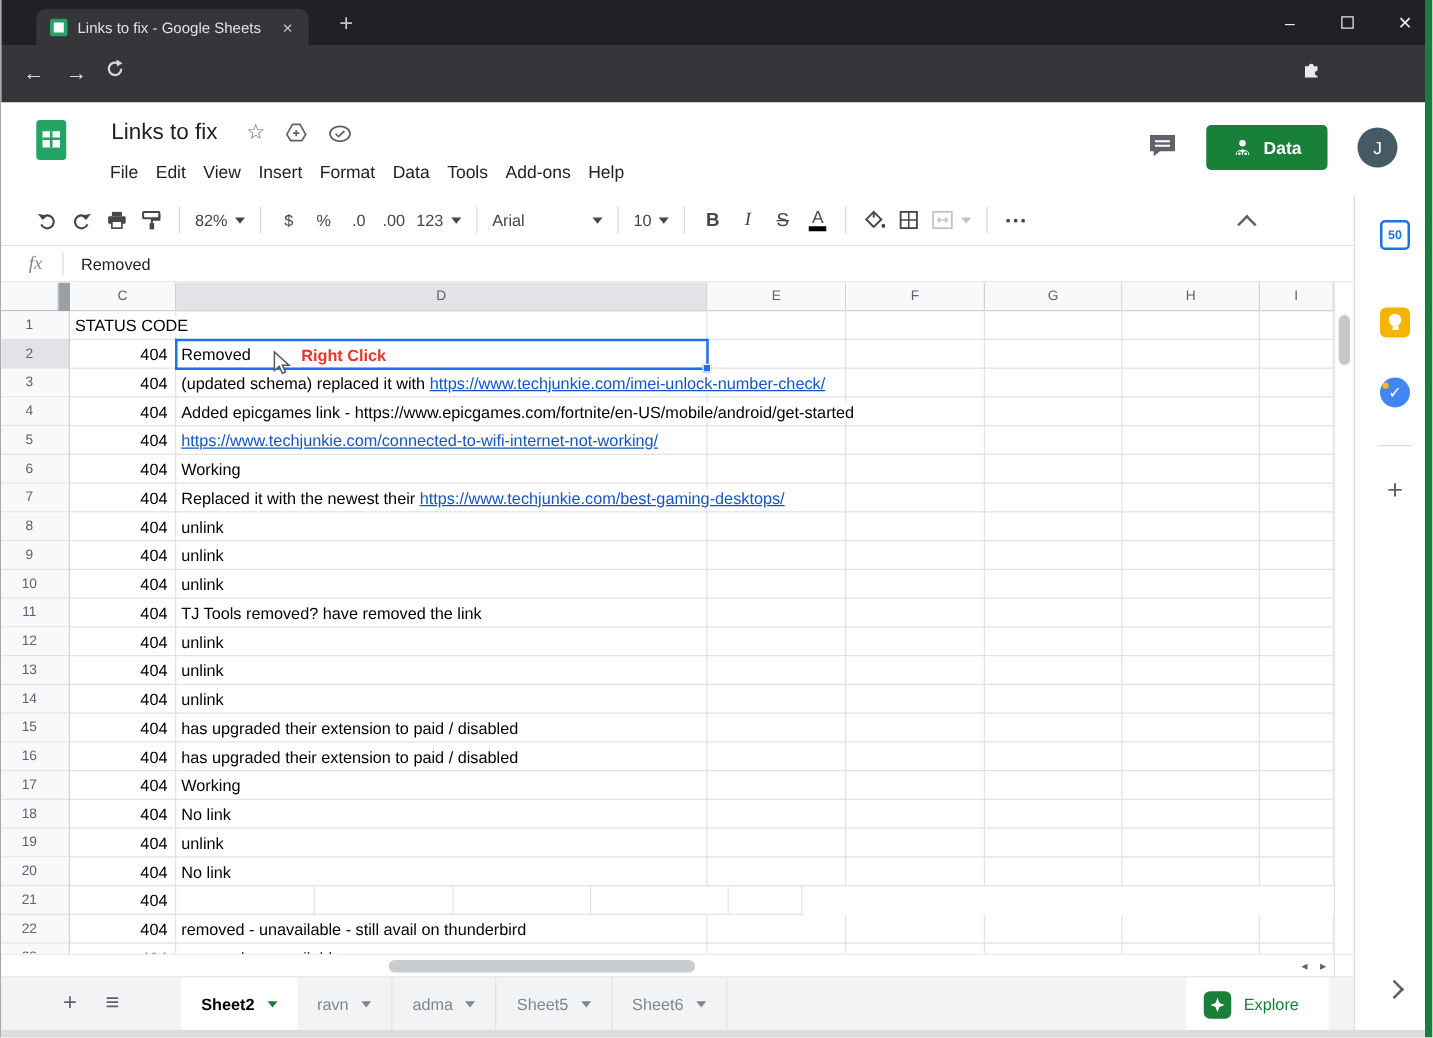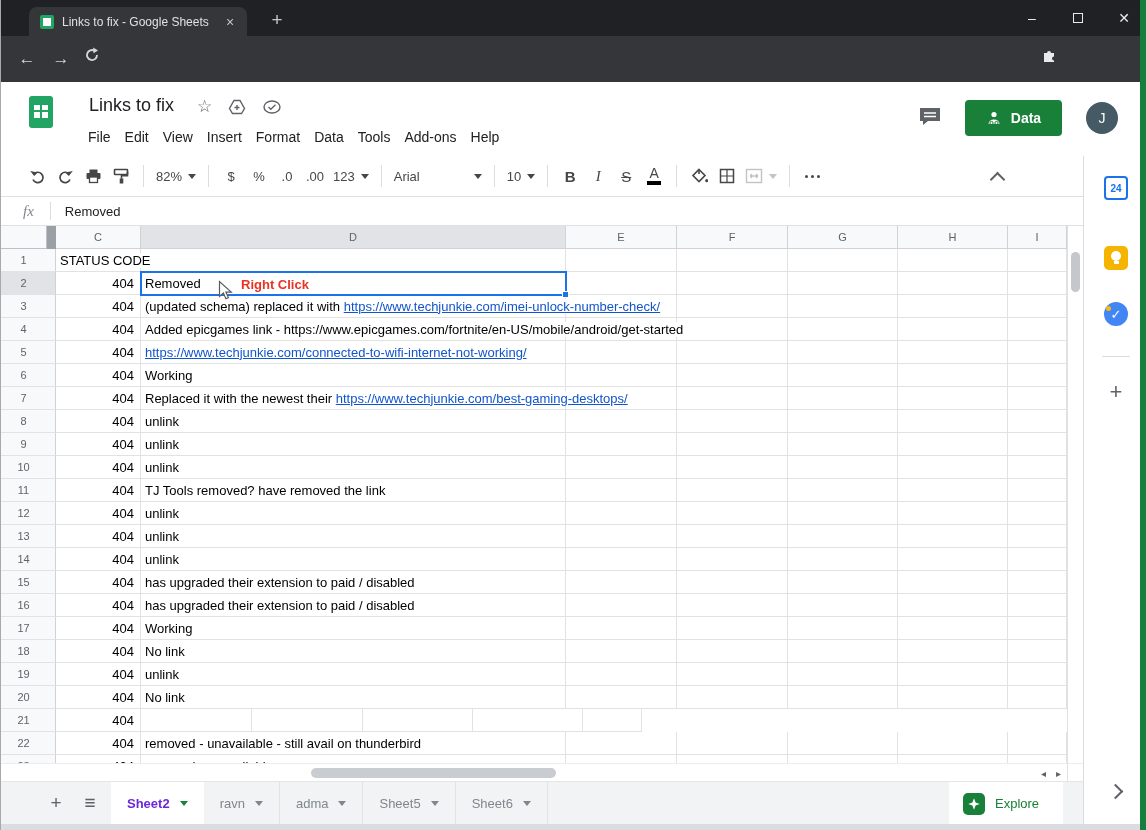--- a/index.html
+++ b/index.html
@@ -115,21 +115,21 @@
   .scorner { position:absolute; left:1066px; top:763px; width:16px; height:18px; background:#fff;
              border-left:1px solid #e0e0e0; border-top:1px solid #ececec; }
 
   
   .sheetbar { position:absolute; left:0; top:781px; width:1082px; height:43px; background:#f1f3f4;
               border-top:1px solid #e3e5e7; display:flex; align-items:center; }
   .sb-ico { color:#5f6368; font-size:19px; width:34px; text-align:center; }
   .stab { height:43px; display:flex; align-items:center; gap:7px; padding:0 16px; font-size:13px; color:#80868b;
           border-right:1px solid #e0e2e4; }
   .stab .dd { border-top-color:#80868b; }
-  .stab.active { background:#fff; color:#6d28d9; font-weight:bold; border-right:none; }
+  .stab.active { background:#fff; color:#000000; font-weight:bold; border-right:none;margin-left:34px; }
   .stab.active .dd { border-top-color:#188038; }
   .explore { position:absolute; left:948px; top:0; width:114px; height:43px; background:#fff;
              display:flex; align-items:center; gap:10px; padding-left:14px; }
   .explore-ic { width:22px; height:22px; background:#188038; border-radius:5px; display:flex; align-items:center; justify-content:center; }
   .explore-lb { color:#188038; font-size:13px; }
 
   
   .sidepanel { position:absolute; left:1082px; top:156px; width:64px; height:668px; background:#fff;
                border-left:1px solid #dadce0; }
   .sp-ic { position:absolute; left:20px; width:24px; height:24px; }
@@ -699,21 +699,21 @@
       <span class="explore-ic">
         <svg width="14" height="14" viewBox="0 0 22 22">
             <polygon points="11,2 13.5,8.5 20,11 13.5,13.5 11,20 8.5,13.5 2,11 8.5,8.5" fill="#fff"></polygon>
           </svg>
       </span>
       <span class="explore-lb">Explore</span>
     </div>
   </div>
 
   <div class="sidepanel">
-    <div class="sp-ic cal" style="top:20px;">24</div>
+    <div class="sp-ic cal" style="top:20px;">50</div>
     <div class="sp-ic keep" style="top:90px;">
         <i></i>
       </div>
     <div class="sp-ic tasks" style="top:146px;">✓</div>
     <div class="sp-div"></div>
     <div class="sp-plus">+</div>
     <div class="sp-chev"></div>
   </div>
 
   <div class="bottom-edge"></div>

